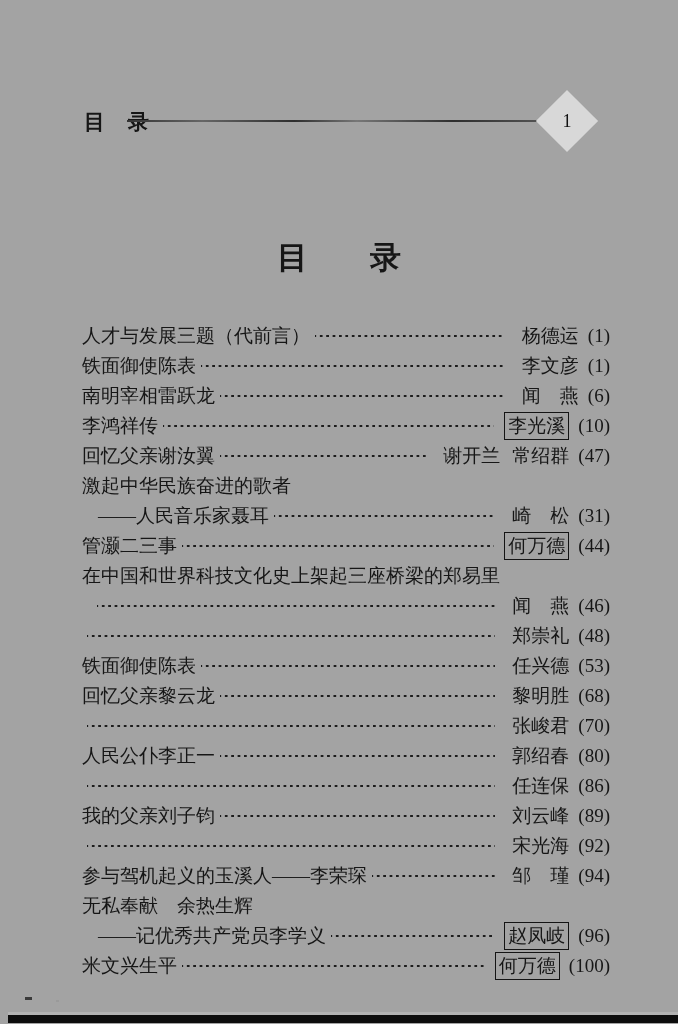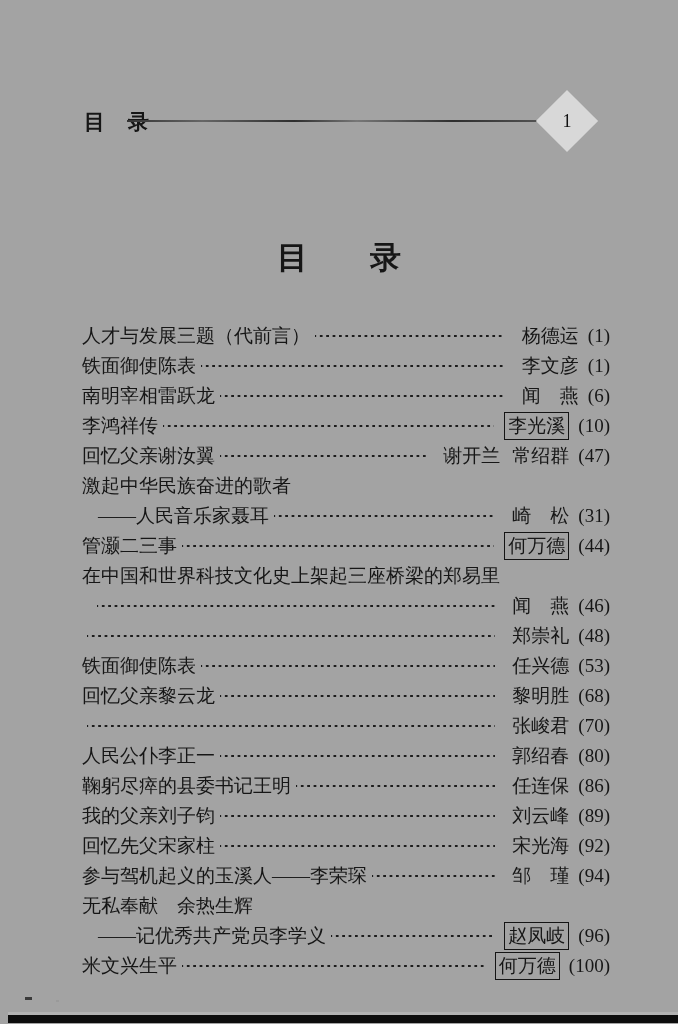--- a/index.html
+++ b/index.html
@@ -145,33 +145,31 @@
         <span class="author">张峻君</span>
         <span class="page-num">(70)</span>
       </div>
       <div class="toc-row">
         <span class="toc-title">人民公仆李正一</span>
         <span class="dots"></span>
         <span class="author">郭绍春</span>
         <span class="page-num">(80)</span>
       </div>
       <div class="toc-row">
-        <span class="toc-title">鞠躬尽瘁的县委书记王明</span>
         <span class="dots"></span>
         <span class="author">任连保</span>
         <span class="page-num">(86)</span>
       </div>
       <div class="toc-row">
         <span class="toc-title">我的父亲刘子钧</span>
         <span class="dots"></span>
         <span class="author">刘云峰</span>
         <span class="page-num">(89)</span>
       </div>
       <div class="toc-row">
-        <span class="toc-title">回忆先父宋家柱</span>
         <span class="dots"></span>
         <span class="author">宋光海</span>
         <span class="page-num">(92)</span>
       </div>
       <div class="toc-row">
         <span class="toc-title">参与驾机起义的玉溪人——李荣琛</span>
         <span class="dots"></span>
         <span class="author">邹　瑾</span>
         <span class="page-num">(94)</span>
       </div>

